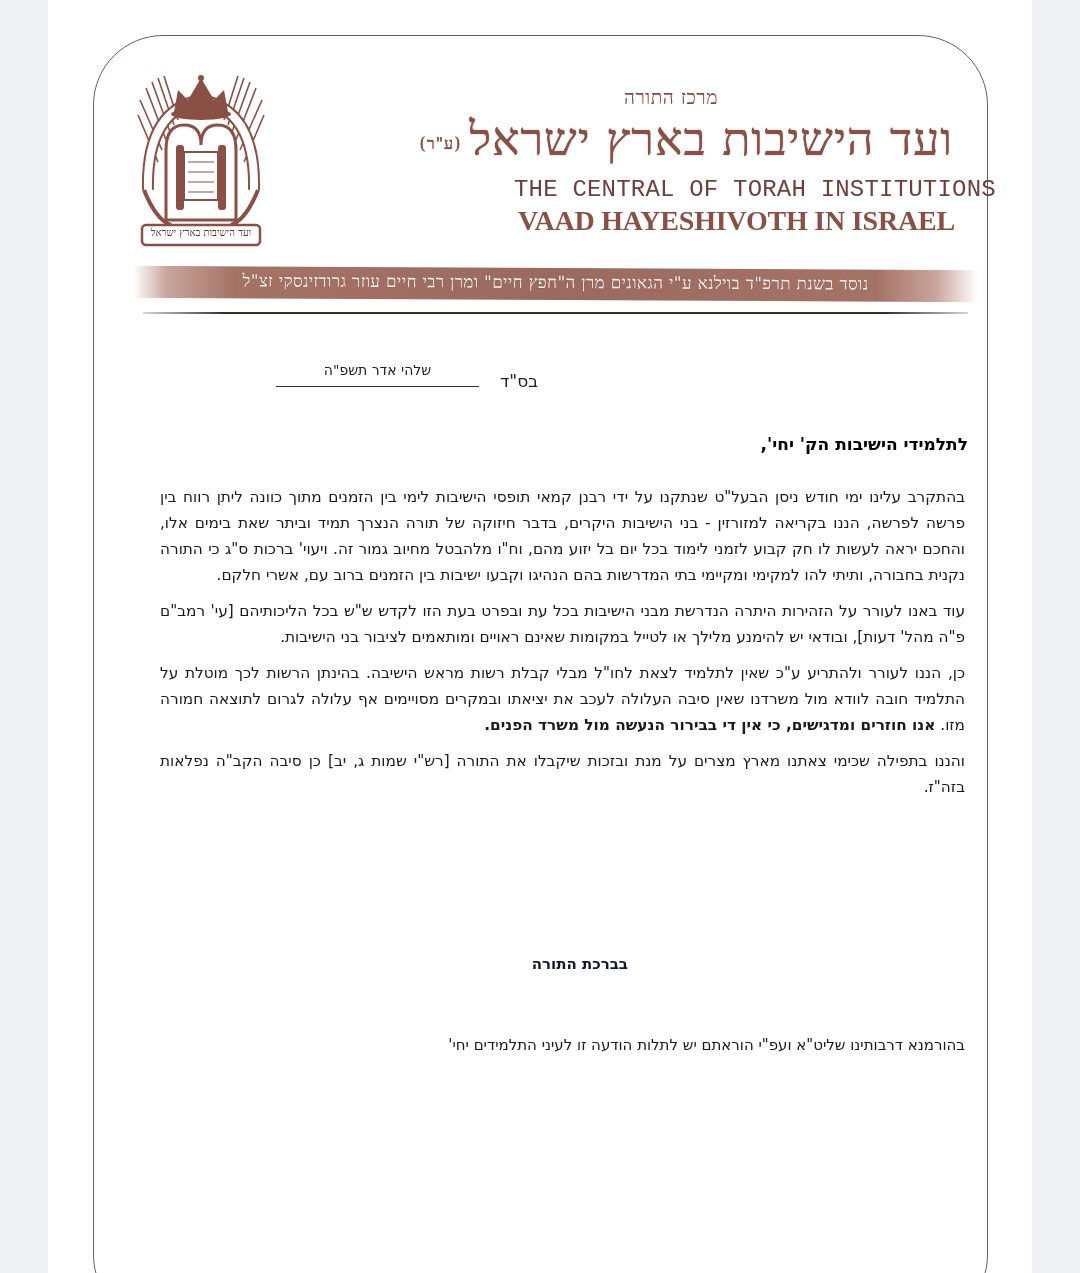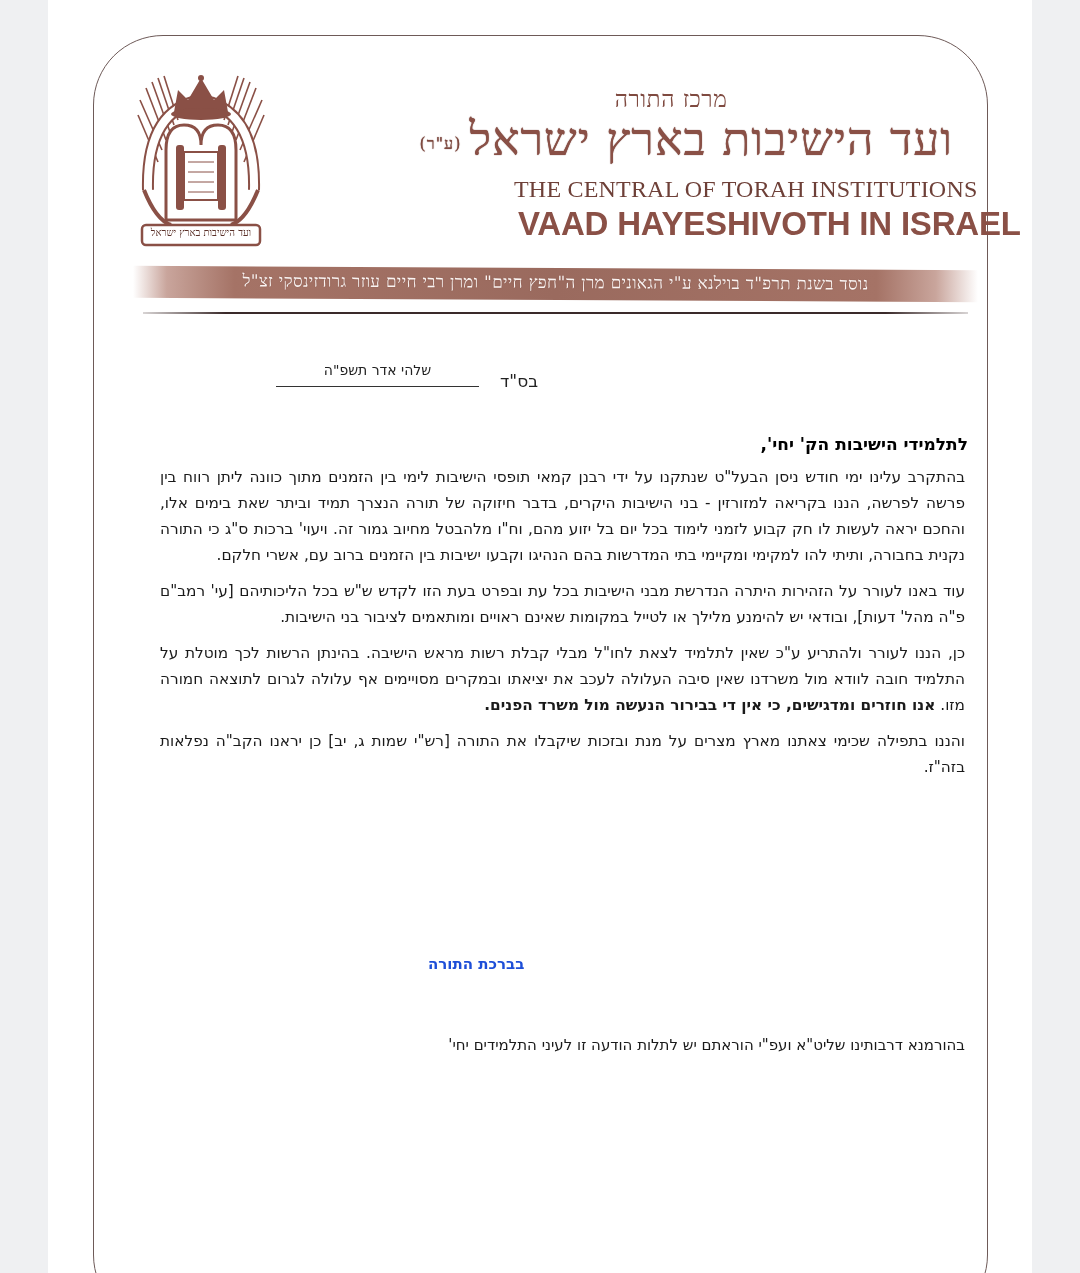--- a/index.html
+++ b/index.html
@@ -20,40 +20,40 @@
       box-sizing:border-box;
     }
     
     .logo {
       position:absolute; left:88px; top:70px; width:130px; height:180px;
     }
     .logo svg { width:100%; height:100%; }
     
     .hdr-small {
       position:absolute; left:562px; top:86px; width:122px; text-align:center;
-      font-family:"DejaVu Serif", serif; font-size:23px; color:#7f4a40;
+      font-family:"DejaVu Serif", serif; font-size:19px; color:#7f4a40;
       direction:rtl; letter-spacing:0.5px;
     }
     .hdr-main {
       position:absolute; left:405px; top:112px; width:500px; text-align:right;
       font-family:"DejaVu Serif", serif; font-size:46px; color:#8a5046;
       direction:rtl; font-weight:normal; letter-spacing:1px; white-space:nowrap;
       text-shadow:0 0 1px #6b3a32;
     }
     .hdr-main .ed {
       font-size:16px; vertical-align:middle; margin-right:8px; color:#7f4a40;
     }
     .hdr-en1 {
       position:absolute; left:466px; top:176px; width:390px; text-align:center;
-      font-family:Liberation Serif, serif; font-size:24px; color:#6e4038;
+      font-family:Liberation Mono, monospace; font-size:24px; color:#6e4038;
       letter-spacing:0.2px; white-space:nowrap;
     }
     .hdr-en2 {
       position:absolute; left:470px; top:205px; width:385px; text-align:center;
-      font-family:Liberation Sans, sans-serif; font-size:33px; color:#8a5046;
+      font-family:Liberation Serif, serif; font-size:28px; color:#8a5046;
       font-weight:bold; letter-spacing:-0.2px; white-space:nowrap;
     }
     
     .banner {
       position:absolute; left:85px; top:268px; width:845px; height:32px;
       background:linear-gradient(to right, rgba(255,255,255,0) 0%, #c9a59c 4%, #a57366 12%, #9a6a5e 50%, #a57366 88%, #c9a59c 95%, rgba(255,255,255,0) 100%);
       transform:skewY(0.3deg);
     }
     .banner-text {
       position:absolute; left:0; right:0; top:4px; text-align:center;
@@ -77,31 +77,31 @@
       text-align:center; direction:rtl;
       font-family:"DejaVu Sans", sans-serif; font-size:14px; color:#222;
     }
     
     .salutation {
       position:absolute; left:400px; top:434px; width:520px; text-align:right;
       direction:rtl; font-family:"DejaVu Sans", sans-serif; font-weight:bold;
       font-size:17px; color:#000000;
     }
     .body {
-      position:absolute; left:112px; top:464px; width:805px;
+      position:absolute; left:112px; top:484px; width:805px;
       direction:rtl; text-align:justify;
       font-family:"DejaVu Sans", sans-serif; font-size:15.3px; color:#1a1a1a;
     }
     .body p { margin:0 0 10px 0; line-height:26px; text-align-last:right; }
     .body p.first { text-align-last:right; }
     .body b { font-weight:bold;margin-left:28px; }
     .closing {
-      position:absolute; left:380px; top:955px; width:200px; text-align:left;
+      position:absolute; left:380px; top:955px; width:200px; text-align:right;
       direction:rtl; font-family:"DejaVu Sans", sans-serif; font-weight:bold;
-      font-size:15px; color:#1d4ed8;
+      font-size:15px; color:#0f172a;
     }
     .footnote {
       position:absolute; left:250px; top:1036px; width:667px; text-align:right;
       direction:rtl; font-family:"DejaVu Sans", sans-serif;
       font-size:15px; color:#1a1a1a; white-space:nowrap;
     }
   </style>
 </head>
 <body>
 
@@ -167,18 +167,18 @@
 
   <div class="bsd">בס"ד</div>
   <div class="date-field">שלהי אדר תשפ"ה</div>
 
   <div class="salutation">לתלמידי הישיבות הק' יחי',</div>
 
   <div class="body">
     <p class="first">בהתקרב עלינו ימי חודש ניסן הבעל"ט שנתקנו על ידי רבנן קמאי תופסי הישיבות לימי בין הזמנים מתוך כוונה ליתן רווח בין פרשה לפרשה, הננו בקריאה למזורזין - בני הישיבות היקרים, בדבר חיזוקה של תורה הנצרך תמיד וביתר שאת בימים אלו, והחכם יראה לעשות לו חק קבוע לזמני לימוד בכל יום בל יזוע מהם, וח"ו מלהבטל מחיוב גמור זה. ויעוי' ברכות ס"ג כי התורה נקנית בחבורה, ותיתי להו למקימי ומקיימי בתי המדרשות בהם הנהיגו וקבעו ישיבות בין הזמנים ברוב עם, אשרי חלקם.</p>
     <p>עוד באנו לעורר על הזהירות היתרה הנדרשת מבני הישיבות בכל עת ובפרט בעת הזו לקדש ש"ש בכל הליכותיהם [עי' רמב"ם פ"ה מהל' דעות], ובודאי יש להימנע מלילך או לטייל במקומות שאינם ראויים ומותאמים לציבור בני הישיבות.</p>
     <p><span>כן, הננו לעורר ולהתריע ע"כ שאין לתלמיד לצאת לחו"ל מבלי קבלת רשות מראש הישיבה. בהינתן הרשות לכך מוטלת על התלמיד חובה לוודא מול משרדנו שאין סיבה העלולה לעכב את יציאתו ובמקרים מסויימים אף עלולה לגרום לתוצאה חמורה מזו.</span> <b>אנו חוזרים ומדגישים, כי אין די בבירור הנעשה מול משרד הפנים.</b></p>
-    <p>והננו בתפילה שכימי צאתנו מארץ מצרים על מנת ובזכות שיקבלו את התורה [רש"י שמות ג, יב] כן יראנו הקב"ה נפלאות בזה"ז.</p>
+    <p>והננו בתפילה שכימי צאתנו מארץ מצרים על מנת ובזכות שיקבלו את התורה [רש"י שמות ג, יב] כן סיבה הקב"ה נפלאות בזה"ז.</p>
   </div>
 
   <div class="closing">בברכת התורה</div>
   <div class="footnote">בהורמנא דרבותינו שליט"א ועפ"י הוראתם יש לתלות הודעה זו לעיני התלמידים יחי'</div>
 </div>
 
 </body></html>

